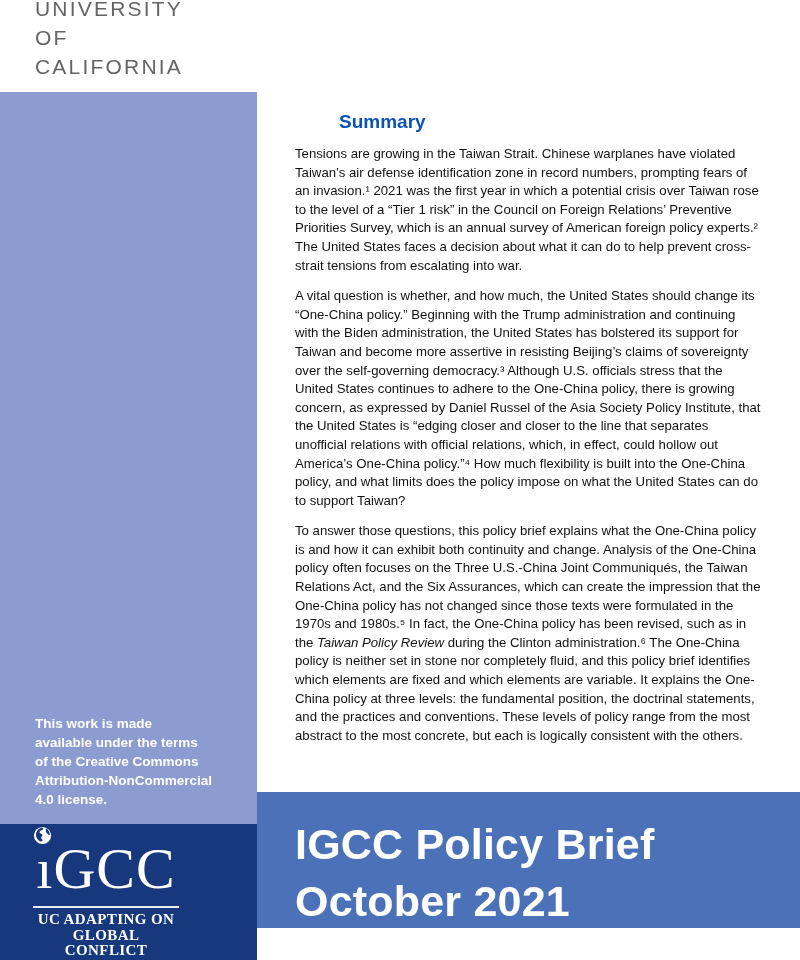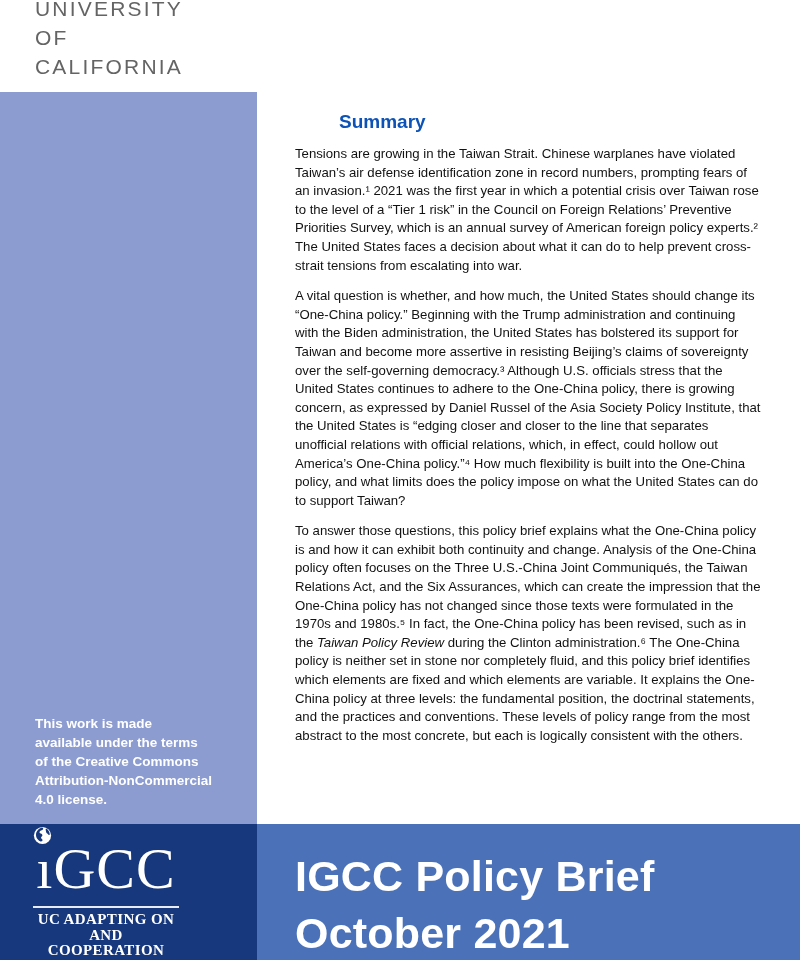--- a/index.html
+++ b/index.html
@@ -43,21 +43,21 @@
   .paras { margin-top: 12px; font-size: 13.2px; line-height: 18.6px; color: #121212; }
   .paras p { margin: 0 0 12px 0; }
   .paras .it { font-style: italic; }
 
   .navy-panel {
     position: absolute; left: 0; top: 824px; width: 257px; height: 136px;
     background: var(--navy);
     text-align: center;
   }
   .banner {
-    position: absolute; left: 257px; top: 824px; width: 543px; height: 136px;
+    position: absolute; left: 257px; top: 792px; width: 543px; height: 136px;
     background: var(--banner_blue); color: #fff;
   }
   .banner-text {
     position: absolute; left: 38px; top: 24px;
     font-size: 43px; line-height: 57px; font-weight: 700; letter-spacing: 0.2px;
   }
   .logo {
     position: absolute; left: 33px; top: 14px; width: 146px;
     color: #fff; font-family: "Liberation Serif", serif;
   }
@@ -95,20 +95,21 @@
   <div class="logo">
     <div class="wordmark">ıGCC</div>
     <svg class="globe" width="19" height="19" viewBox="0 0 19 19">
       <circle cx="9.5" cy="9.5" r="8.6" fill="#ffffff"></circle>
       <path fill="#17387c" d="M9 1.6c1.9.6 1.3 2.3-.2 2.7-1.1.3-2.5 1-2.3 2.3.2 1.4 2.6.8 2.9 2.3.3 1.4-1.6 1.7-1.4 2.9.2 1.1 1.7 1.3 1.5 2.5-.1 1-1.4 1.5-2.4 1C6.1 14.9 3 12.5 3 9c0-3.6 2.7-6.6 6-7.4z"></path>
       <path fill="#17387c" d="M13 2.6c1.8.9 3.4 2.8 3.7 5.1.2 1.8-.7 1.6-1.4.8-.8-.8-2.3-1.5-2.3-2.9 0-1.2-.8-2.2 0-3z"></path>
     </svg>
     <div class="divider"></div>
     <div class="org">
       <div>UC ADAPTING ON</div>
+      <div>GLOBAL CONFLICT</div>
       <div>AND COOPERATION</div>
     </div>
   </div>
 </div>
 
 <div class="banner">
   <div class="banner-text">
     <div>IGCC Policy Brief</div>
     <div>October 2021</div>
   </div>

